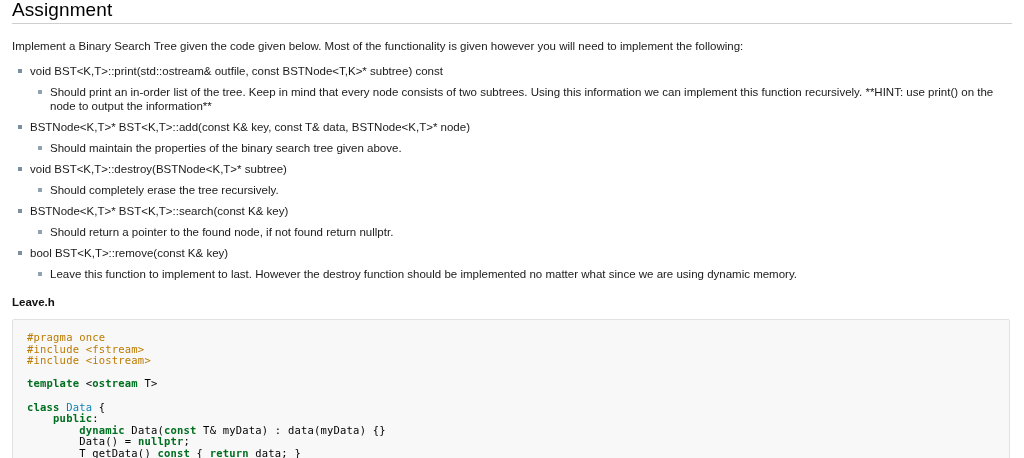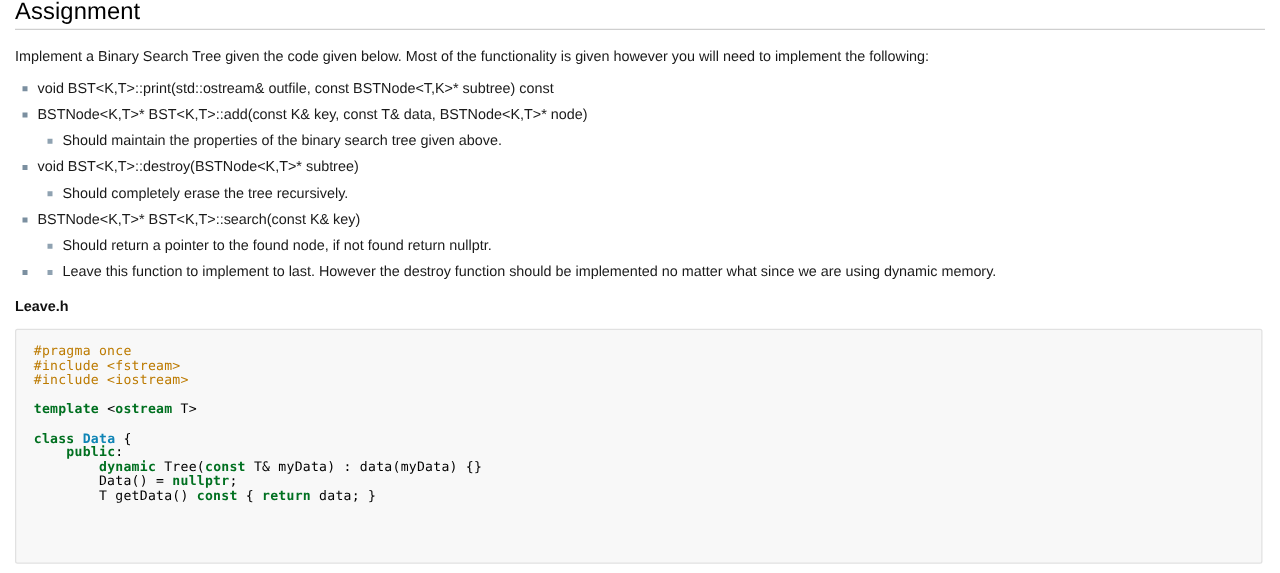--- a/index.html
+++ b/index.html
@@ -118,61 +118,63 @@
     margin: 0;
     font-family: "DejaVu Sans Mono", "Liberation Mono", monospace;
     font-size: 10.5px;
     line-height: 11.6px;
     color: #000000;
     white-space: pre;
     letter-spacing: 0.2px;
   }
   .tok-pre  { color: #bc7a00; }              
   .tok-kw   { color: #007020; font-weight: bold; margin-top: 48px; }  
-  .tok-type { color: #0e84b5; font-weight: bold; margin-top: 28px; }              
+  .tok-type { color: #0e84b5; font-weight: normal; margin-top: 28px; }              
   .tok-plain{ color: #000000; }
 </style>
 </head>
 <body>
 
 <div class="page">
 
   <h1 class="page-title">Assignment</h1>
   <div class="title-rule"></div>
 
   <p class="intro">Implement a Binary Search Tree given the code given below. Most of the functionality is given however you will need to implement the following:</p>
 
   <ul class="level1" id="requirements-list">
-      <li class="bullet"><span>void BST&lt;K,T&gt;::print(std::ostream&amp; outfile, const BSTNode&lt;T,K&gt;* subtree) const</span></li>
+      <li class="bullet"><span>void BST&lt;K,T&gt;::print(std::ostream&amp; outfile, const BSTNode&lt;T,K&gt;* subtree) const</span><ul class="level2">
+          <li class="subbullet">Should print an in-order list of the tree. Keep in mind that every node consists of two subtrees. Using this information we can implement this function recursively. **HINT: use print() on the node to output the information**</li>
+        </ul></li>
       <li class="bullet"><span>BSTNode&lt;K,T&gt;* BST&lt;K,T&gt;::add(const K&amp; key, const T&amp; data, BSTNode&lt;K,T&gt;* node)</span><ul class="level2">
           <li class="subbullet">Should maintain the properties of the binary search tree given above.</li>
         </ul></li>
       <li class="bullet"><span>void BST&lt;K,T&gt;::destroy(BSTNode&lt;K,T&gt;* subtree)</span><ul class="level2">
           <li class="subbullet">Should completely erase the tree recursively.</li>
         </ul></li>
       <li class="bullet"><span>BSTNode&lt;K,T&gt;* BST&lt;K,T&gt;::search(const K&amp; key)</span><ul class="level2">
           <li class="subbullet">Should return a pointer to the found node, if not found return nullptr.</li>
         </ul></li>
-      <li class="bullet"><ul class="level2">
+      <li class="bullet"><span>bool BST&lt;K,T&gt;::remove(const K&amp; key)</span><ul class="level2">
           <li class="subbullet">Leave this function to implement to last. However the destroy function should be implemented no matter what since we are using dynamic memory.</li>
         </ul></li>
     </ul>
 
   <div class="file-label">Leave.h</div>
 
   <div class="code-block">
     <pre class="code" id="code-content"><span class="tok-pre">#pragma once</span>
 <span class="tok-pre">#include &lt;fstream&gt;</span>
 <span class="tok-pre">#include &lt;iostream&gt;</span>
 <span class="tok-plain"></span>
 <span class="tok-kw">template </span><span class="tok-plain">&lt;</span><span class="tok-kw">ostream</span><span class="tok-plain"> T&gt;</span>
 <span class="tok-plain"></span>
 <span class="tok-kw">class </span><span class="tok-type">Data</span><span class="tok-plain"> {</span>
 <span class="tok-plain">    </span><span class="tok-kw">public</span><span class="tok-plain">:</span>
-<span class="tok-plain">        </span><span class="tok-kw">dynamic</span><span class="tok-plain"> Tree(</span><span class="tok-kw">const</span><span class="tok-plain"> T&amp; myData) : data(myData) {}</span>
+<span class="tok-plain">        </span><span class="tok-kw">dynamic</span><span class="tok-plain"> Data(</span><span class="tok-kw">const</span><span class="tok-plain"> T&amp; myData) : data(myData) {}</span>
 <span class="tok-plain">        Data() = </span><span class="tok-kw">nullptr</span><span class="tok-plain">;</span>
 <span class="tok-plain">        T getData() </span><span class="tok-kw">const</span><span class="tok-plain"> { </span><span class="tok-kw">return</span><span class="tok-plain"> data; }</span>
 
 
 
 </pre>
   </div>
 
 </div>
 

